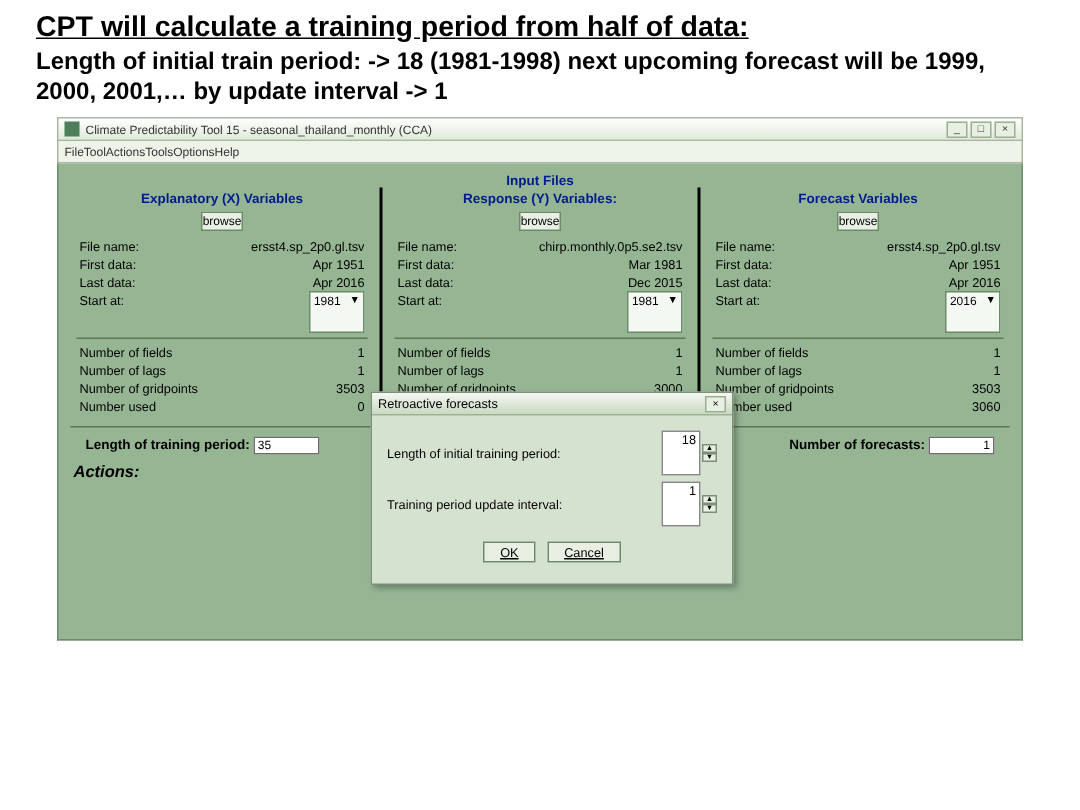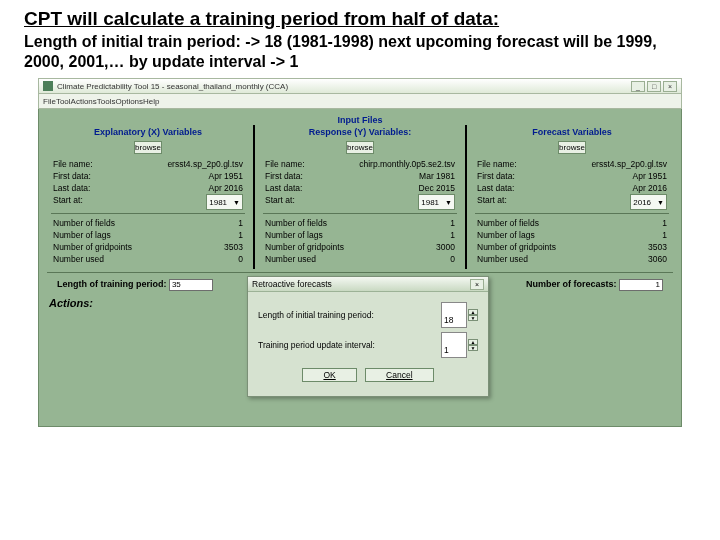--- a/index.html
+++ b/index.html
@@ -15,40 +15,40 @@
   .canvas { background:#96b593; border:1px solid #6d8b69; border-top:none; height:318px; position:relative; padding:6px 8px; font-size:8.5px; color:#000; }
   .input-header { text-align:center; font-weight:bold; color:#001b8f; font-size:9px; }
   .cols { display:flex; gap:4px; }
   .col { flex:1; padding:0 4px 4px 4px; position:relative; }
   .divider { width:2px; background:#000; align-self:stretch; }
   .col-head { text-align:center; font-weight:bold; color:#001b8f; padding:2px 0 4px 0; white-space:pre-line; font-size:9px;}
   .browse { display:block; margin:0 auto 4px auto; background:#e8f0e4; border:1px solid #6d8b69; font-size:8px; padding:0 0; height:13px; line-height:11px;}
   .row { display:flex; justify-content:space-between; padding:0 2px; line-height:12px;}
   .row .lbl { }
   .row .val { }
-  .dd { display:inline-flex; align-items:flex-end; background:#f4f8f2; border:1px solid #6d8b69; padding:0 2px; height:16px; font-size:8px;}
+  .dd { display:inline-flex; align-items:flex-start; background:#f4f8f2; border:1px solid #6d8b69; padding:0 2px; height:28px; font-size:8px;}
   .dd .chev { margin-left:6px; font-size:7px; }
   .sep { border-top:1px solid #5a7757; margin:3px 0; }
   .below { display:flex; margin-top:6px; }
   .below .half { flex:1; padding:0 10px; }
   .below .lab { font-weight:bold; font-size:9px; }
   .inp { background:#fff; border:1px solid #6d6d6d; width:44px; height:12px; font-size:8px; padding:0 2px; display:inline-block;}
   .actions { font-weight:bold; font-size:11px; margin-top:6px; padding-left:2px;font-style:italic;}
   
-  .modal { position:absolute; left:208px; top:167px; width:242px; background:#d6e2d0; border:1px solid #7b9077; box-shadow:2px 2px 4px rgba(0,0,0,.3); font-size:8.5px;}
+  .modal { position:absolute; left:208px; top:152px; width:242px; background:#d6e2d0; border:1px solid #7b9077; box-shadow:2px 2px 4px rgba(0,0,0,.3); font-size:8.5px;}
   .modal .mtitle { background:linear-gradient(#f4f8f2,#c9d9c2); height:15px; display:flex; align-items:center; padding:0 4px; font-size:8.5px; border-bottom:1px solid #9cb296;}
   .modal .mtitle .spacer{flex:1;}
   .modal .mbody { padding:10px 10px 6px 10px;}
   .mrow { display:flex; align-items:center; justify-content:space-between; margin-bottom:4px;}
   .spin { display:flex; align-items:center;}
-  .spin .sval { background:#fff; border:1px solid #888; width:26px; height:14px; font-size:8.5px; text-align:left; padding:12px 2px; line-height:11px;}
+  .spin .sval { background:#fff; border:1px solid #888; width:26px; height:30px; font-size:8.5px; text-align:right; padding:0 2px; line-height:11px;}
   .spin .arrows { display:flex; flex-direction:column; margin-left:1px;}
   .spin .ar { width:10px; height:6px; background:#e8f0e4; border:1px solid #7b9077; font-size:5px; text-align:center; line-height:4px;}
   .mbtns { text-align:center; padding:6px 0 8px 0;}
-  .mbtn { background:#e8f0e4; border:1px solid #6d8b69; font-size:8.5px; padding:1px 20px; margin:0 3px;}
+  .mbtn { background:#e8f0e4; border:1px solid #6d8b69; font-size:8.5px; padding:1px 10px; margin:0 3px;}
   .u { text-decoration:underline; }
 </style>
 </head>
 <body>
 
 <div class="slide-title">CPT will calculate a training period from half of data:</div>
 <div class="slide-sub">Length of initial train period: -&gt; 18 (1981-1998) next upcoming forecast will be 1999, 2000, 2001,… by update interval -&gt; 1</div>
 
 <div class="app">
   <div class="titlebar">

